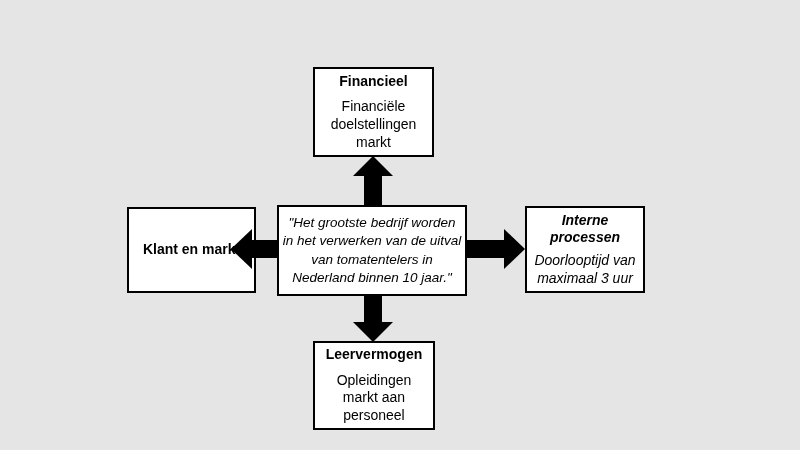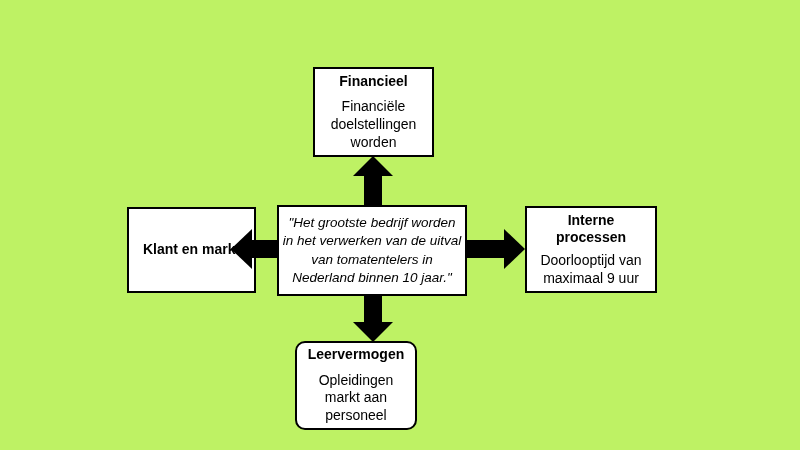--- a/index.html
+++ b/index.html
@@ -4,21 +4,21 @@
 <style>
   html, body {
     margin: 0;
     padding: 0;
     background: #ffffff;
   }
   .canvas {
     position: relative;
     width: 800px;
     height: 450px;
-    background: #bef264;
+    background: #e5e5e5;
     font-family: "Liberation Sans", sans-serif;
     color: #000000;
     overflow: hidden;
   }
   .dbox {
     position: absolute;
     box-sizing: border-box;
     border: 2.5px solid #000000;
     background: #ffffff;
     display: flex;
@@ -34,22 +34,22 @@
     white-space: pre-line;
   }
   .dbox-body {
     font-size: 14px;
     line-height: 1.26;
     white-space: pre-line;
     margin-top: 8px;
   }
   #box-top    { left: 313px; top: 67px;  width: 121px; height: 90px; }
   #box-left   { left: 103px; top: 207px; width: 129px; height: 86px; margin-left: 24px; }
-  #box-right  { left: 525px; top: 206px; width: 132px; height: 87px; }
-  #box-bottom { left: 295px; top: 341px; width: 122px; height: 89px; border-radius: 10px; }
+  #box-right  { left: 525px; top: 206px; width: 120px; height: 87px; font-style: italic; }
+  #box-bottom { left: 313px; top: 341px; width: 122px; height: 89px; }
   #box-center { left: 277px; top: 205px; width: 190px; height: 91px; }
 
   #box-left  .dbox-body { margin-top: 0; }
   #box-right .dbox-body { margin-top: 5px; }
 
   .mission-text {
     font-style: italic;
     font-size: 13.5px;
     line-height: 1.36;
     white-space: pre-line;
@@ -90,32 +90,32 @@
 </style>
 </head>
 <body>
 
 <div class="canvas">
 
   <div class="dbox" id="box-top">
     <div class="dbox-title">Financieel</div>
     <div class="dbox-body">Financiële
 doelstellingen
-worden</div>
+markt</div>
   </div>
 
   <div class="dbox" id="box-left">
     <div class="dbox-title">Klant en markt</div>
   </div>
 
   <div class="dbox" id="box-right">
     <div class="dbox-title">Interne
 processen</div>
     <div class="dbox-body">Doorlooptijd van
-maximaal 9 uur</div>
+maximaal 3 uur</div>
   </div>
 
   <div class="dbox" id="box-bottom">
     <div class="dbox-title">Leervermogen</div>
     <div class="dbox-body">Opleidingen
 markt aan
 personeel</div>
   </div>
 
   <div class="dbox" id="box-center">

